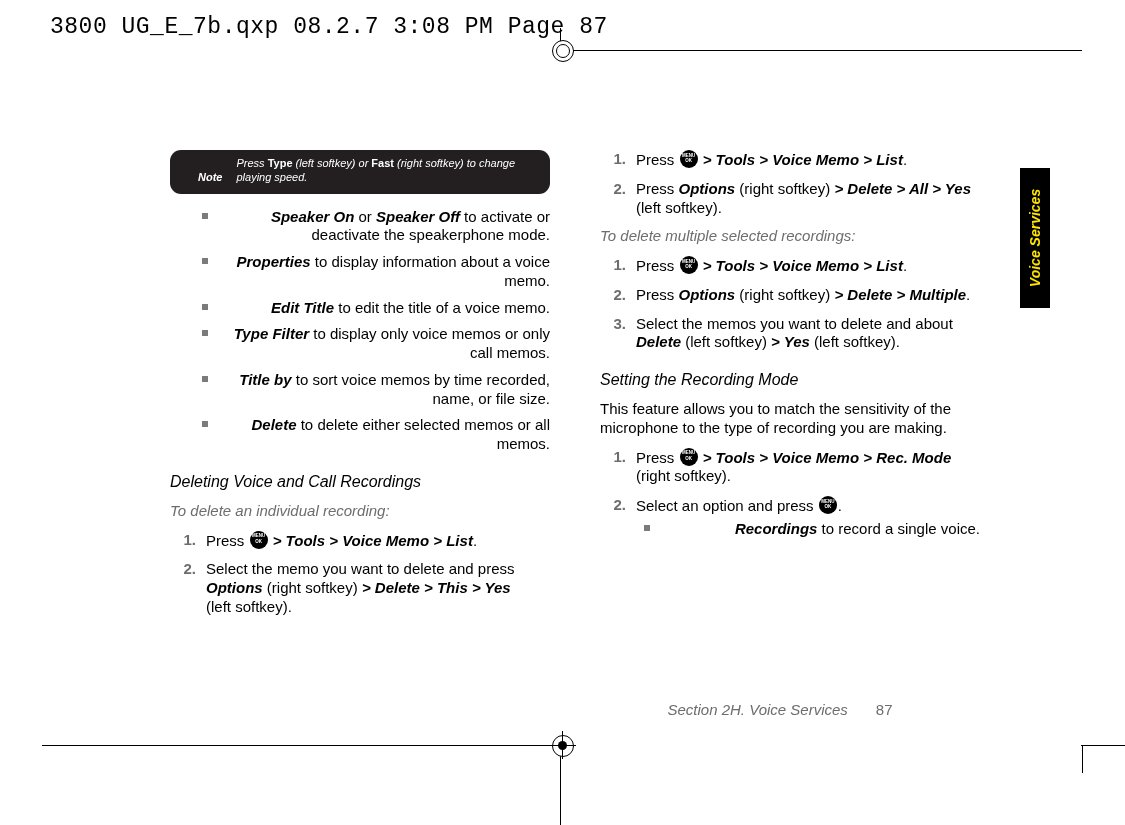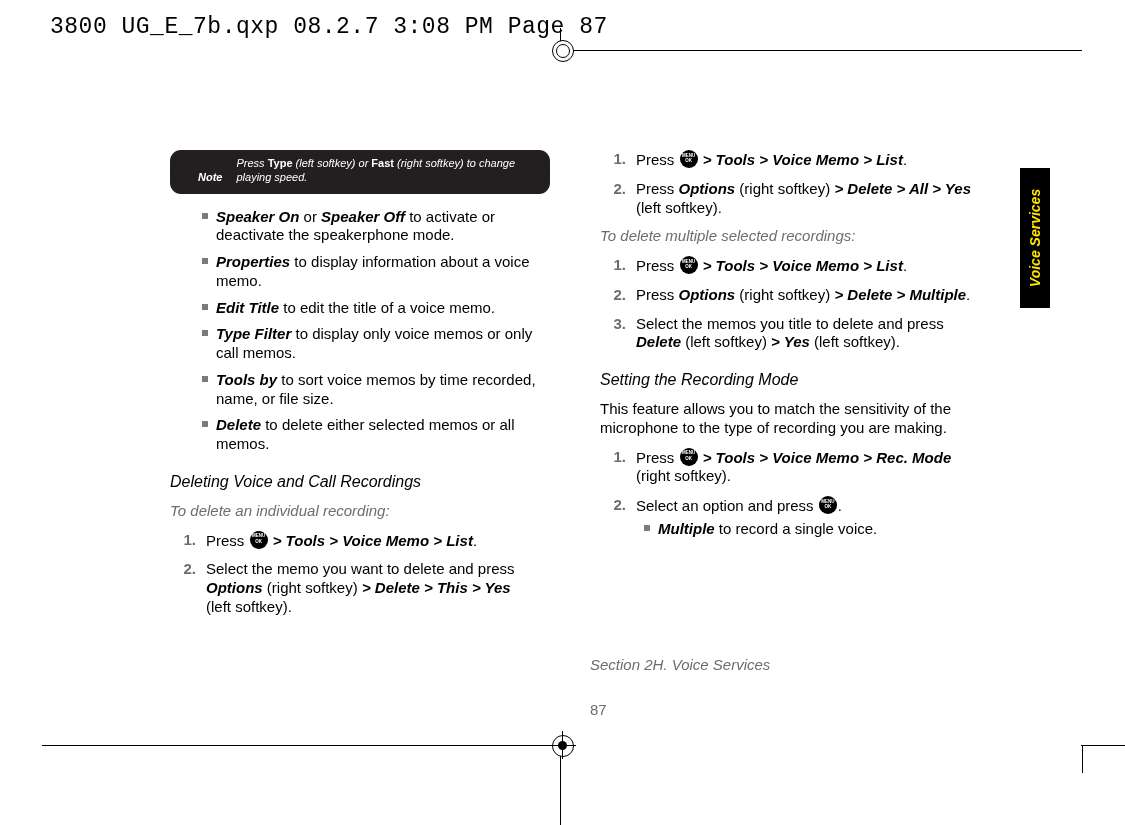--- a/index.html
+++ b/index.html
@@ -71,21 +71,21 @@
     padding: 7px 12px 9px 28px;
     display: flex;
     align-items: flex-end;
     font-size: 11px;
     margin-bottom: 14px;
   }
   .note-label { font-weight: bold; font-style: italic; margin-right: 14px; white-space: nowrap;}
   .note-text  { font-style: italic; }
   .note-text .b { font-weight: bold; font-style: normal;}
 
-  ul.square { list-style: none; padding:0; margin: 0 0 0 32px;}
+  ul.square { list-style: none; padding:0; margin: 0 0 0 32px; text-align: right;}
   ul.square > li { position: relative; padding-left: 14px; margin-bottom: 8px;}
   ul.square > li::before {
     content: "";
     position: absolute;
     left: 0; top: 5px;
     width: 6px; height: 6px;
     background: #7b7b7b;
   }
   ul.square.inner { margin-left: 8px;}
   .bi { font-weight: bold; font-style: italic;}
@@ -152,21 +152,20 @@
     position:absolute;
     bottom: -8px;
     right: 0;
     width: 380px;
     font-style: italic;
     color: #6d6d6d;
     font-size: 15px;
     display:flex;
     justify-content: center;
     gap: 28px;
-    flex-direction: column;
   }
   .footer .pn { font-style: normal;}
 </style>
 </head>
 <body>
 
 <div class="header-line">3800 UG_E_7b.qxp  08.2.7  3:08 PM  Page 87</div>
 
 <div class="crop-mark-top">
   <div class="crop-v1"></div>
@@ -188,21 +187,21 @@
       <div class="note-text">
         <span>Press </span><span class="b">Type</span><span> (left softkey) or </span><span class="b">Fast</span><span> (right softkey) to change playing speed.</span>
       </div>
     </div>
 
     <ul class="square">
       <li><span class="bi">Speaker On</span><span> or </span><span class="bi">Speaker Off</span><span> to activate or deactivate the speakerphone mode.</span></li>
       <li><span class="bi">Properties</span><span> to display information about a voice memo.</span></li>
       <li><span class="bi">Edit Title</span><span> to edit the title of a voice memo.</span></li>
       <li><span class="bi">Type Filter</span><span> to display only voice memos or only call memos.</span></li>
-      <li><span class="bi">Tools by</span><span> to sort voice memos by time recorded, name, or file size.</span></li>
+      <li><span class="bi">Title by</span><span> to sort voice memos by time recorded, name, or file size.</span></li>
       <li><span class="bi">Delete</span><span> to delete either selected memos or all memos.</span></li>
     </ul>
 
     <h2 class="sub">Deleting Voice and Call Recordings</h2>
 
     <p class="lead">To delete an individual recording:</p>
 
     <ol class="steps">
       <li>
         <div class="num">1.</div>
@@ -233,38 +232,38 @@
       <li>
           <div class="num">1.</div>
         <div class="body"><span>Press </span><span class="menu-icon"></span><span class="bi"> &gt; Tools &gt; Voice Memo &gt; List</span><span>.</span></div>
         </li>
       <li>
           <div class="num">2.</div>
         <div class="body"><span>Press </span><span class="bi">Options</span><span> (right softkey) </span><span class="bi">&gt; Delete &gt; Multiple</span><span>.</span></div>
         </li>
       <li>
           <div class="num">3.</div>
-        <div class="body"><span>Select the memos you title to delete and press </span><span class="bi">Delete</span><span> (left softkey) </span><span class="bi">&gt; Yes</span><span> (left softkey).</span></div>
+        <div class="body"><span>Select the memos you want to delete and about </span><span class="bi">Delete</span><span> (left softkey) </span><span class="bi">&gt; Yes</span><span> (left softkey).</span></div>
         </li>
     </ol>
 
     <h2 class="sub">Setting the Recording Mode</h2>
     <p style="margin:0 0 10px 0;">This feature allows you to match the sensitivity of the microphone to the type of recording you are making.</p>
 
     <ol class="steps">
       <li>
           <div class="num">1.</div>
         <div class="body"><span>Press </span><span class="menu-icon"></span><span class="bi"> &gt; Tools &gt; Voice Memo &gt; Rec. Mode</span><span> (right softkey).</span></div>
         </li>
       <li>
           <div class="num">2.</div>
         <div class="body">
           <span>Select an option and press </span><span class="menu-icon"></span><span>.</span>
           <ul class="square inner" style="margin-top:4px;">
-            <li><span class="bi">Multiple</span><span> to record a single voice.</span></li>
+            <li><span class="bi">Recordings</span><span> to record a single voice.</span></li>
           </ul>
         </div>
       </li>
     </ol>
   </div>
 
   <div class="footer">
     <span>Section 2H. Voice Services</span>
     <span class="pn">87</span>
   </div>

